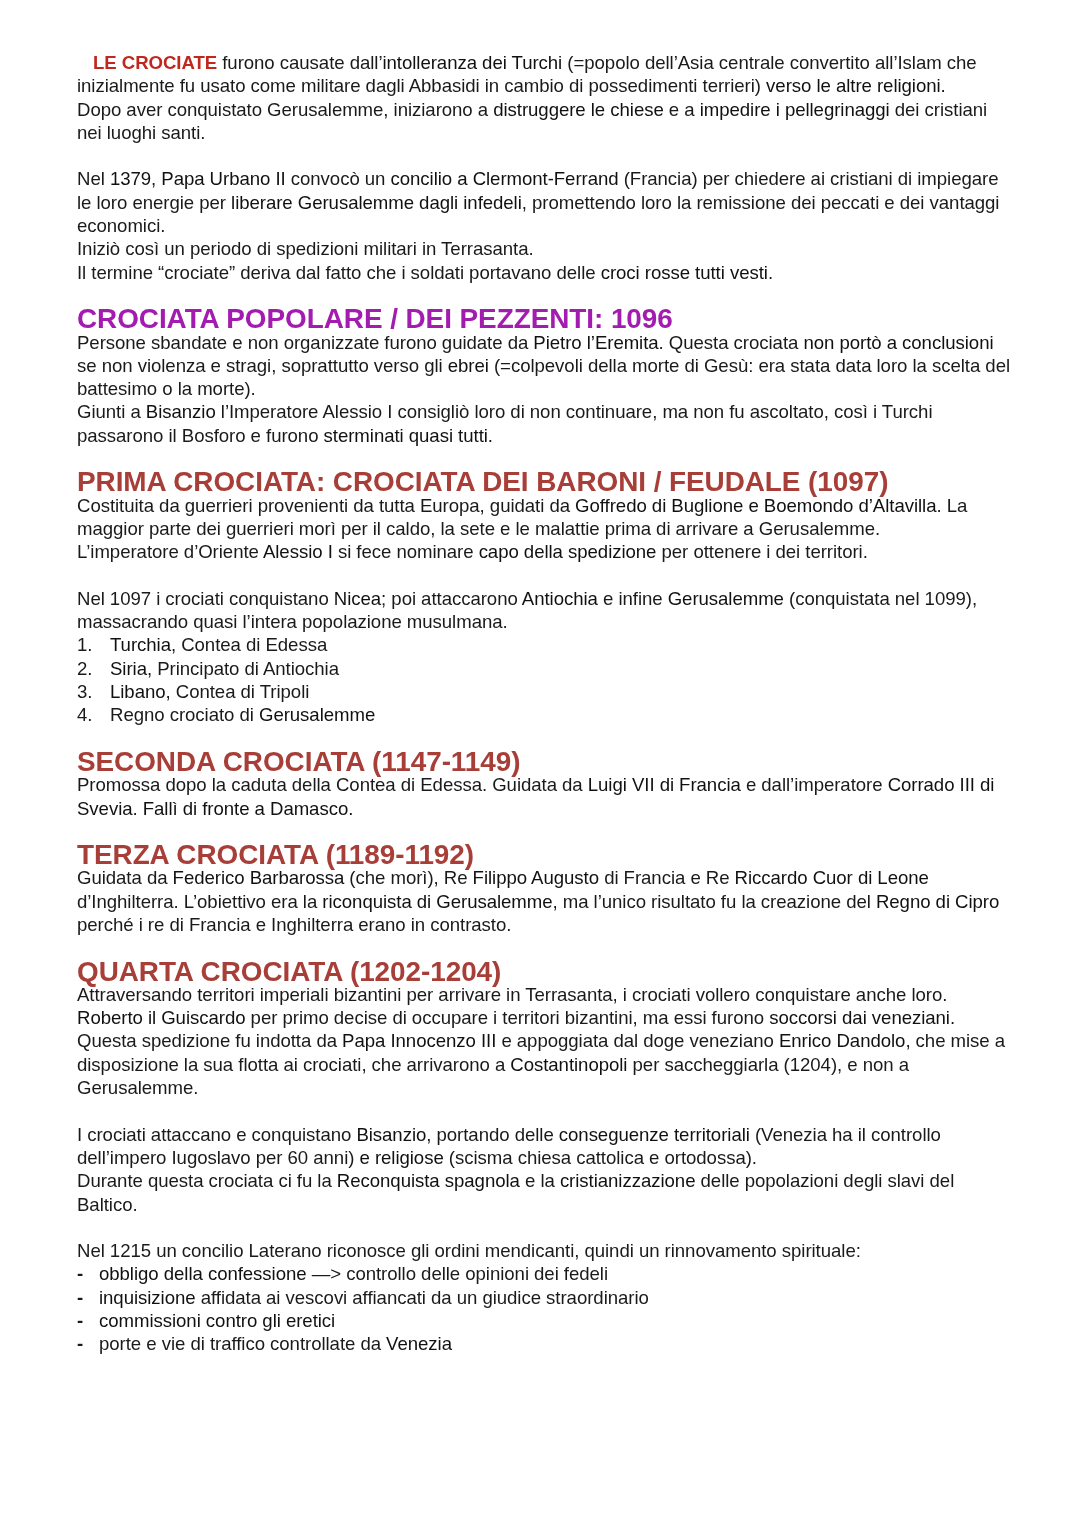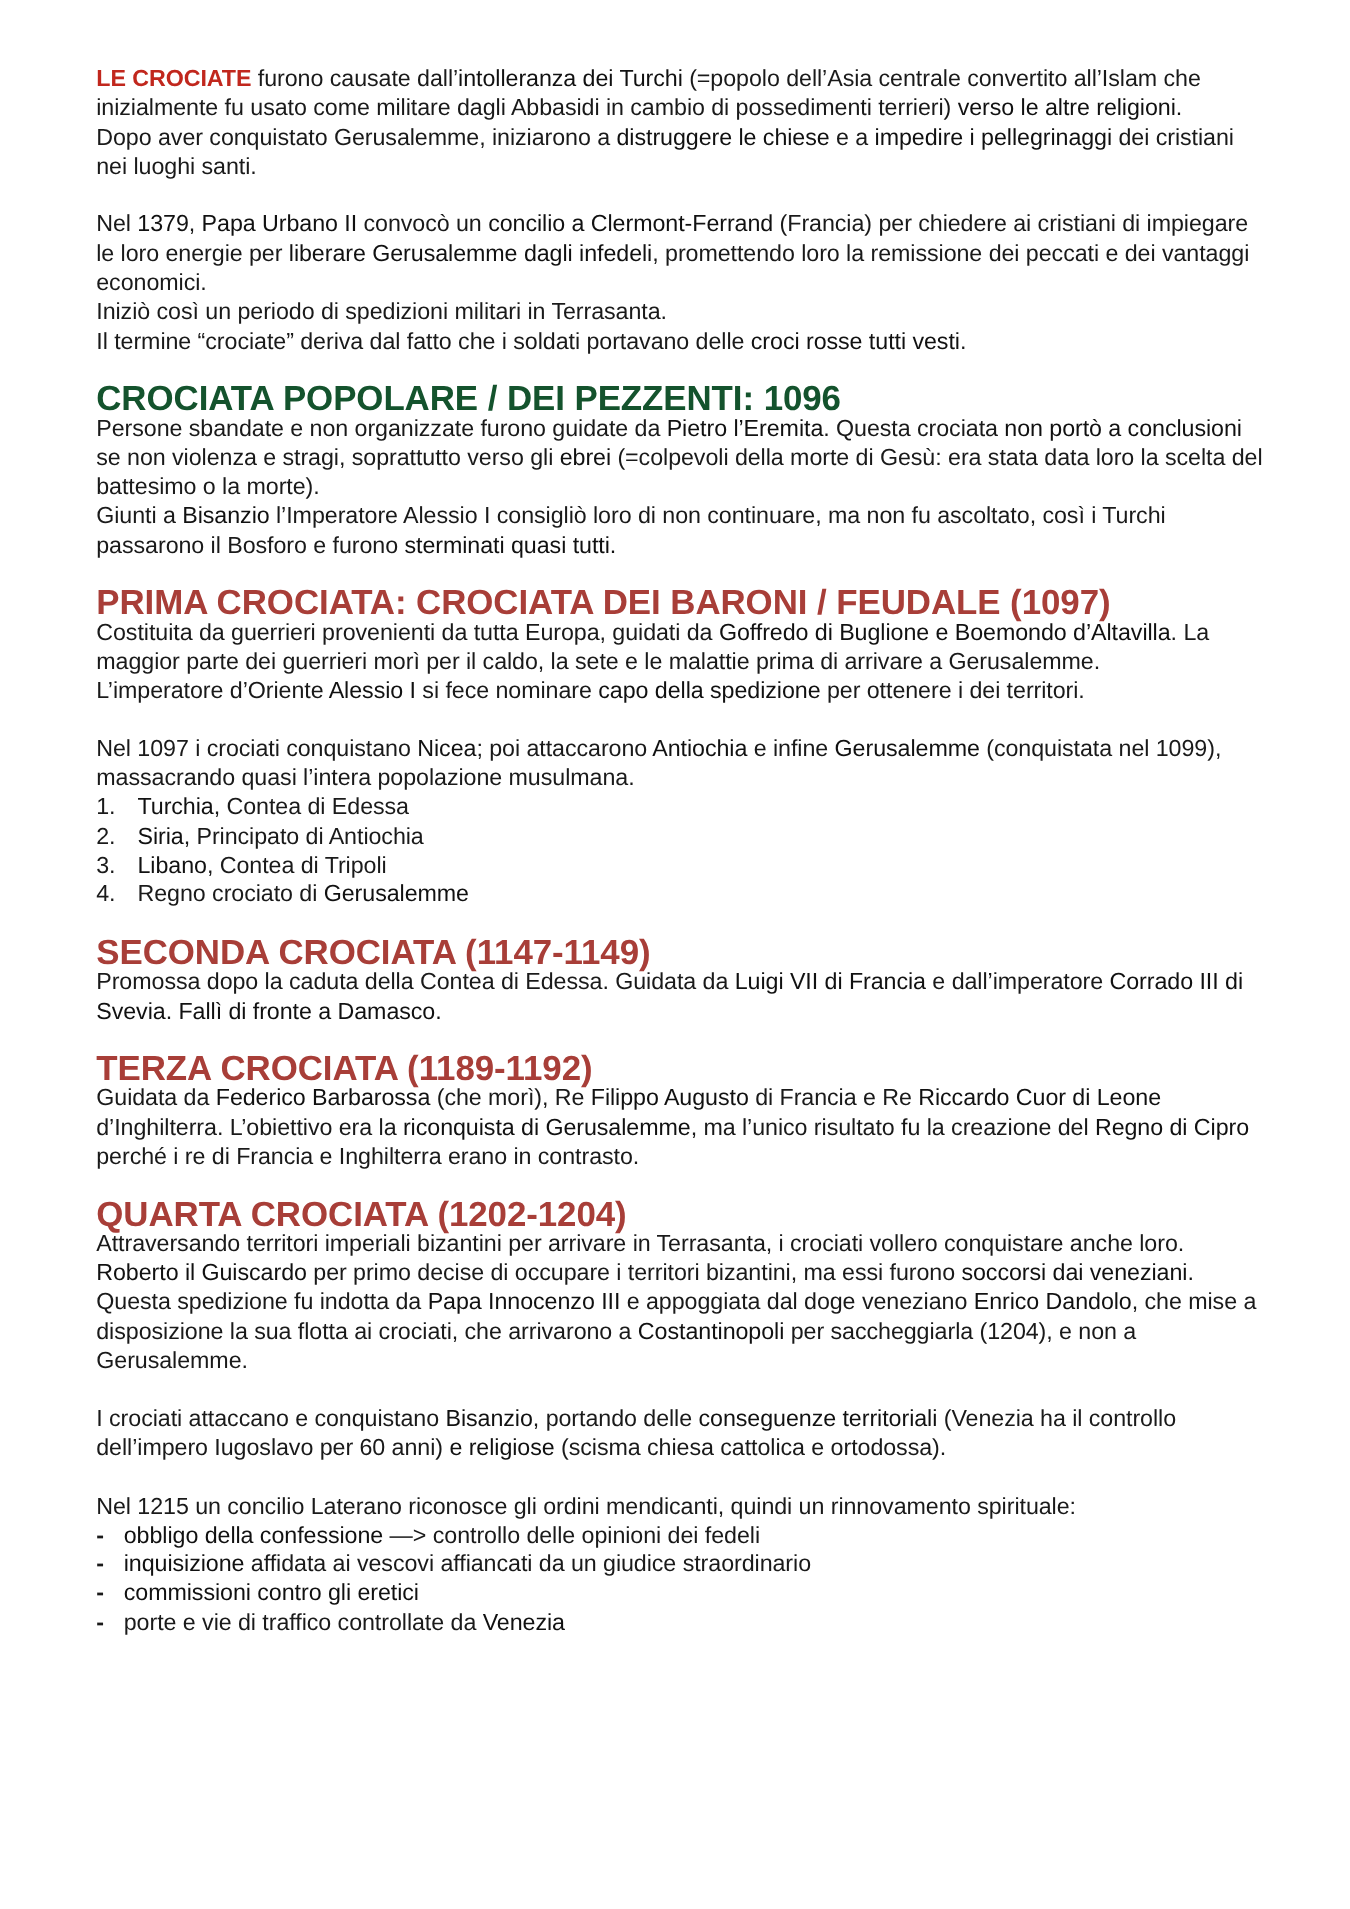--- a/index.html
+++ b/index.html
@@ -23,22 +23,22 @@
       font-size: 18.6px;
       line-height: 23.3px;
       letter-spacing: -0.05px;
     }
     .block { margin: 0; }
     .gap { height: 23.3px; }
     .heading {
       font-weight: bold;
       margin: 0;
     }
-    .h-red { color: #c1271d; }
-    .h-gold { color: #14532d; }
+    .h-red { color: #c1271d; margin-left: 16px; }
+    .h-gold { color: #a21caf; }
     .h-brick { color: #a83e38; }
     b { font-weight: normal; color: #111; }
     .olist, .ulist {
       margin: 0;
       padding: 0;
       list-style: none;
     }
     .olist li, .ulist li {
       position: relative;
       padding-left: 33px;
@@ -113,20 +113,21 @@
   </div>
 
   <div class="gap"></div>
 
   <div>
     <h2 class="heading h-brick block">QUARTA CROCIATA (1202-1204)</h2>
     <p class="block"><span>Attraversando territori imperiali bizantini per arrivare in Terrasanta, i crociati vollero conquistare anche loro. </span><b>Roberto il Guiscardo</b><span> per primo decise di occupare i territori bizantini, ma essi furono </span><b>soccorsi dai veneziani.</b></p>
     <p class="block"><span>Questa spedizione fu indotta da </span><b>Papa Innocenzo III</b><span> e appoggiata dal doge veneziano </span><b>Enrico Dandolo</b><span>, che mise a disposizione la sua flotta ai crociati, che arrivarono a </span><b>Costantinopoli</b><span> per saccheggiarla (1204), e non a Gerusalemme.</span></p>
     <div class="gap"></div>
     <p class="block"><span>I crociati attaccano e conquistano </span><b>Bisanzio</b><span>, portando delle </span><b>conseguenze territoriali</b><span> (Venezia ha il controllo dell’impero Iugoslavo per 60 anni) </span><b>e religiose</b><span> (scisma chiesa cattolica e ortodossa).</span></p>
+    <p class="block"><span>Durante questa crociata ci fu la </span><b>Reconquista spagnola</b><span> e la </span><b>cristianizzazione</b><span> delle popolazioni degli slavi del Baltico.</span></p>
   </div>
 
   <div class="gap"></div>
 
   <div>
     <p class="block"><span>Nel 1215 un concilio Laterano riconosce gli ordini mendicanti, quindi un rinnovamento spirituale:</span></p>
     <ul class="ulist">
         <li><span class="marker">-</span><b>obbligo della confessione</b><span> —&gt; controllo delle opinioni dei fedeli</span></li>
         <li><span class="marker">-</span><b>inquisizione</b><span> affidata ai vescovi affiancati da un giudice straordinario</span></li>
         <li><span class="marker">-</span><b>commissioni contro gli eretici</b></li>

